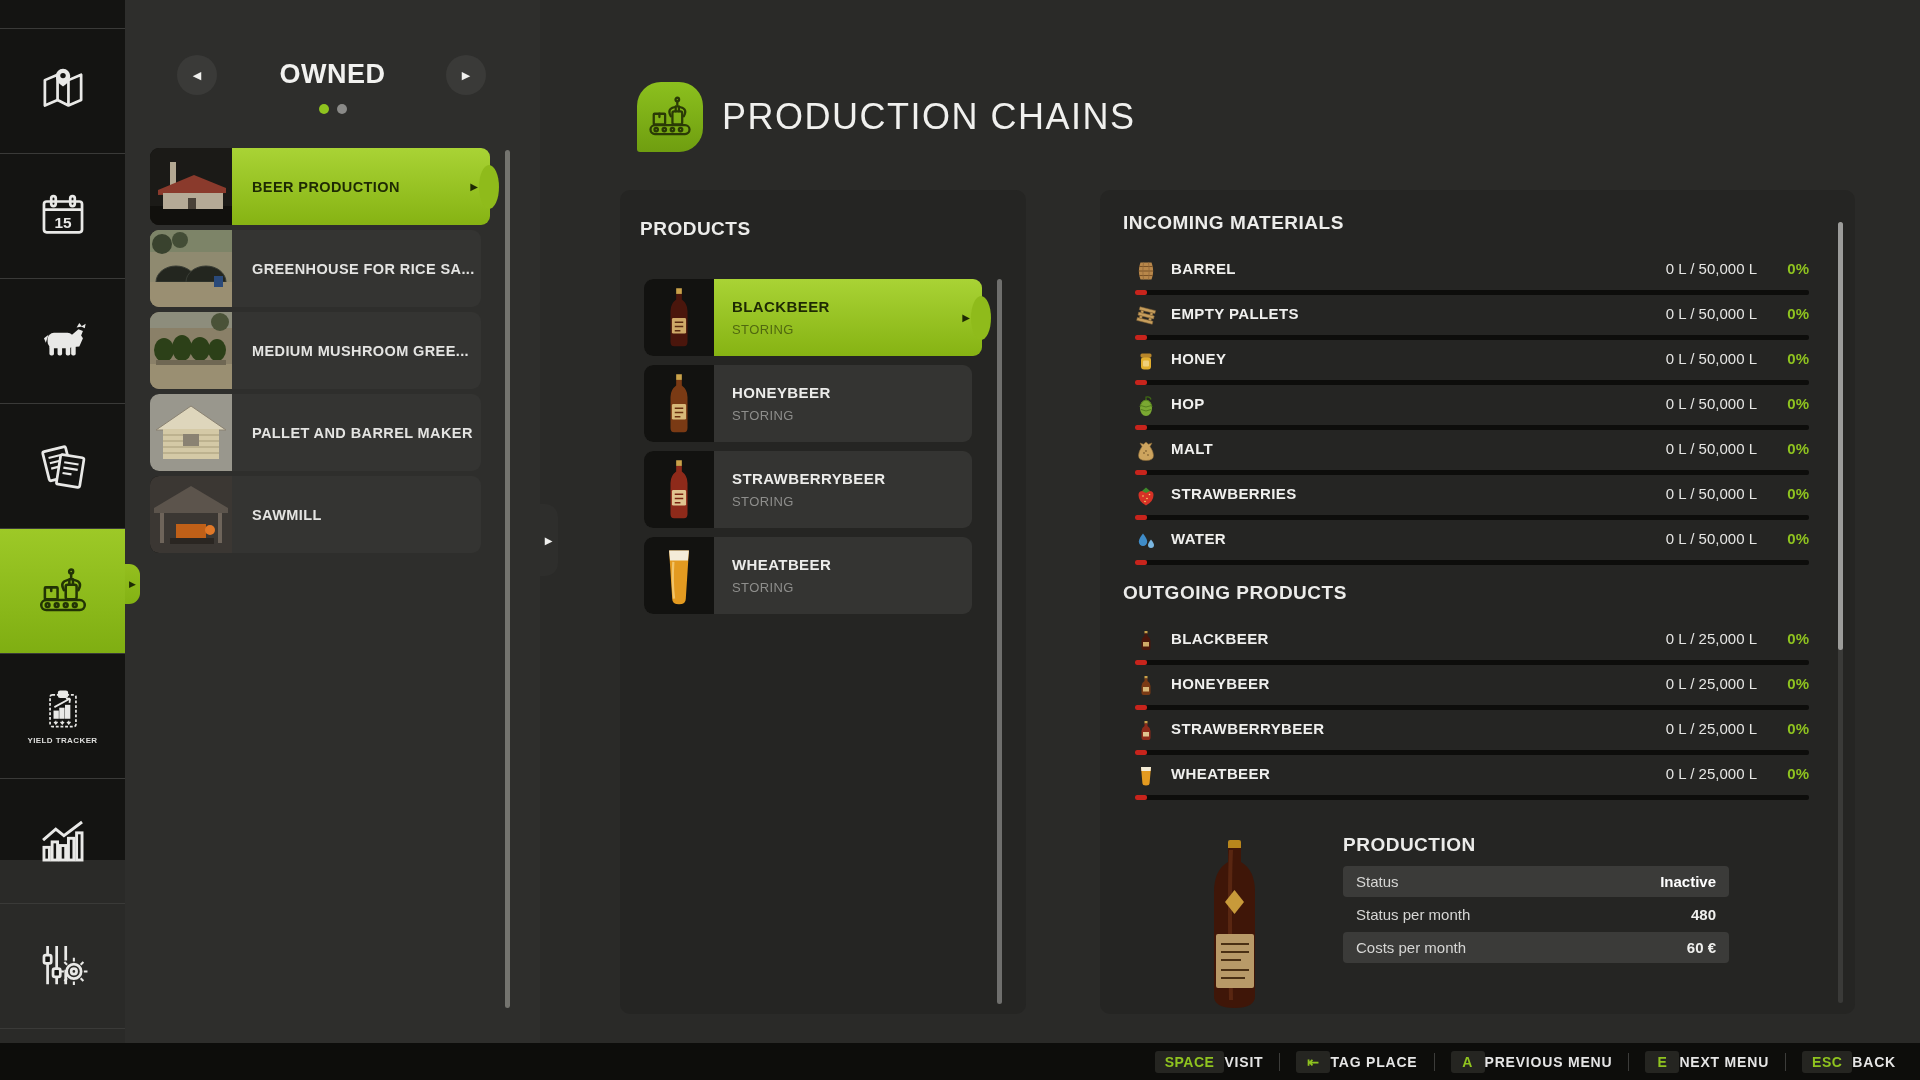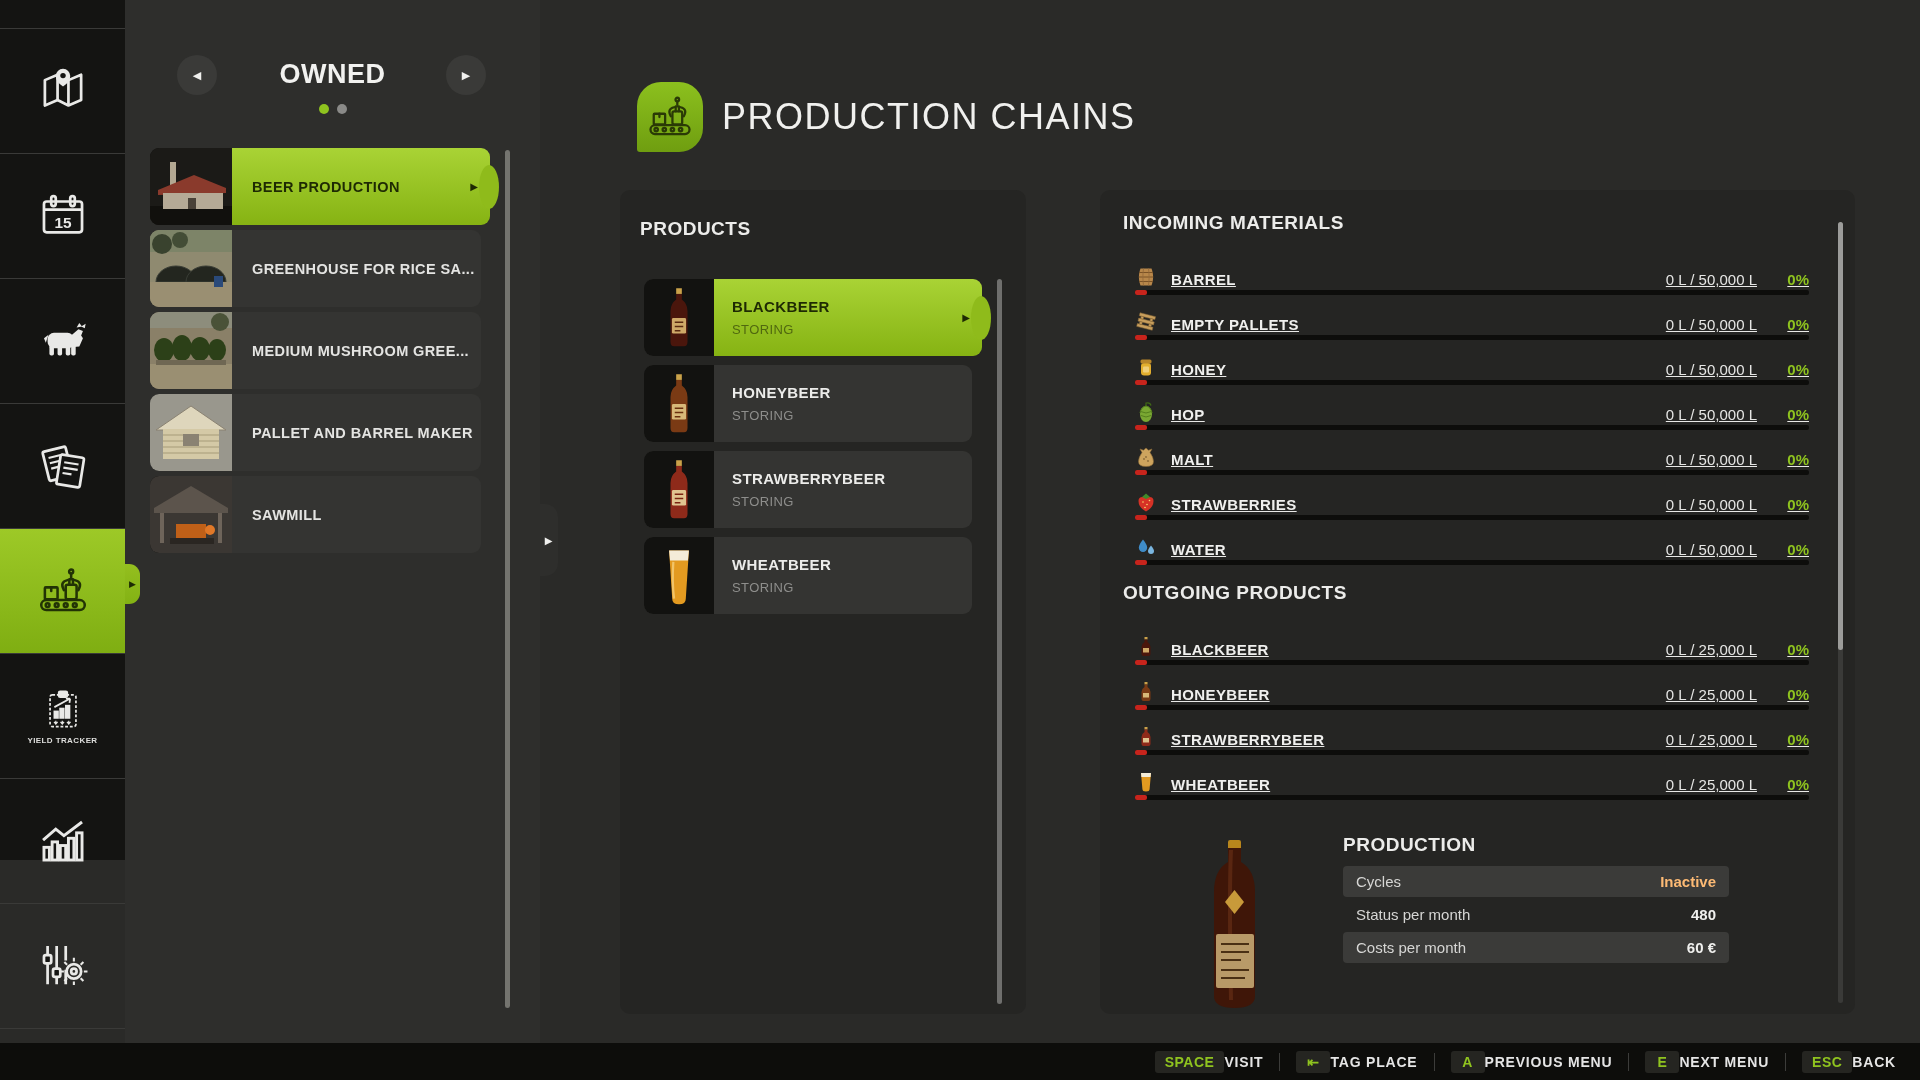--- a/index.html
+++ b/index.html
@@ -82,38 +82,38 @@
   .pitem.sel{width:338px;}
   .pitem.sel .pbody{background:linear-gradient(#a9d335,#86b313);position:relative;}
   .pitem.sel .pname{color:#1e2a03;}
   .pitem.sel .pstatus{color:#50680f;}
   .prod-scroll{position:absolute;left:377px;top:89px;width:5px;height:725px;border-radius:3px;
                background:#6f6f6d;cursor:pointer;}
 
   
   .rows{position:absolute;left:35px;right:46px;}
   .mrow{height:45px;}
-  .mline{height:28px;display:flex;align-items:flex-end;text-decoration:underline;}
+  .mline{height:28px;display:flex;align-items:flex-start;}
   .micon{width:22px;height:22px;flex:none;margin-right:14px;}
   .micon svg{width:22px;height:22px;display:block;}
   .mname{font-size:15px;font-weight:bold;letter-spacing:.4px;color:#f0f0ee;flex:1;}
   .mvalue{font-size:15px;color:#e6e6e4;}
   .mpct{width:52px;text-align:right;font-size:15px;font-weight:bold;color:#8fc31f;}
   .mbar{height:5px;margin-top:2px;background:#0d0d0b;border-radius:2px;position:relative;}
   .mfill{position:absolute;left:0;top:0;height:5px;width:12px;background:#c7241c;border-radius:2px;}
 
   
   .bottle-big{position:absolute;left:94px;top:648px;width:82px;height:176px;}
   .prows{position:absolute;left:243px;top:676px;width:386px;}
   .prow{height:31px;margin-bottom:2px;display:flex;align-items:center;border-radius:4px;
         padding:0 13px;justify-content:space-between;}
   .prow.shade{background:#3b3b39;}
   .plabel{font-size:15px;color:#d6d6d4;}
   .pvalue{font-size:15px;font-weight:bold;color:#f0f0ee;}
-  .pvalue.bad{color:#fdba74;}
+  .pvalue.bad{color:#ffffff;}
   .right-scroll-track{position:absolute;right:12px;top:32px;width:5px;height:781px;
                       background:#3a3a38;border-radius:3px;cursor:pointer;}
   .right-scroll-thumb{position:absolute;left:0;top:0;width:5px;height:428px;background:#9c9c9a;
                       border-radius:3px;}
 
   
   .hotbar{left:0;top:1043px;width:1920px;height:37px;background:#0d0d0b;z-index:8;
           display:flex;align-items:center;justify-content:flex-end;padding-right:24px;
           box-sizing:border-box;}
   .hk{display:flex;align-items:center;gap:0;}
@@ -681,21 +681,21 @@
     <path d="M37 12 q-2 40 0 150" stroke="#6b3218" stroke-width="4" fill="none" opacity=".6"></path>
     <polygon points="40.5,52 50,64 40.5,76 31,64" fill="#c89a3a"></polygon>
     <rect x="22" y="96" width="38" height="54" rx="2" fill="#b3placeholder" fill-opacity="0"></rect>
     <rect x="22" y="96" width="38" height="54" rx="2" fill="#b89a68"></rect>
     <path d="M27 106 h28 M27 114 h28 M27 122 h20 M27 132 h28 M27 140 h24" stroke="#4a3014" stroke-width="2"></path>
   </svg>
   <div class="sec-title" style="left:243px;top:644px">PRODUCTION</div>
 
   <div class="prows">
     <div class="prow shade">
-      <span class="plabel">Cycles</span>
+      <span class="plabel">Status</span>
       <span class="pvalue bad">Inactive</span>
     </div>
     <div class="prow">
       <span class="plabel">Status per month</span>
       <span class="pvalue">480</span>
     </div>
     <div class="prow shade">
       <span class="plabel">Costs per month</span>
       <span class="pvalue">60 €</span>
     </div>

